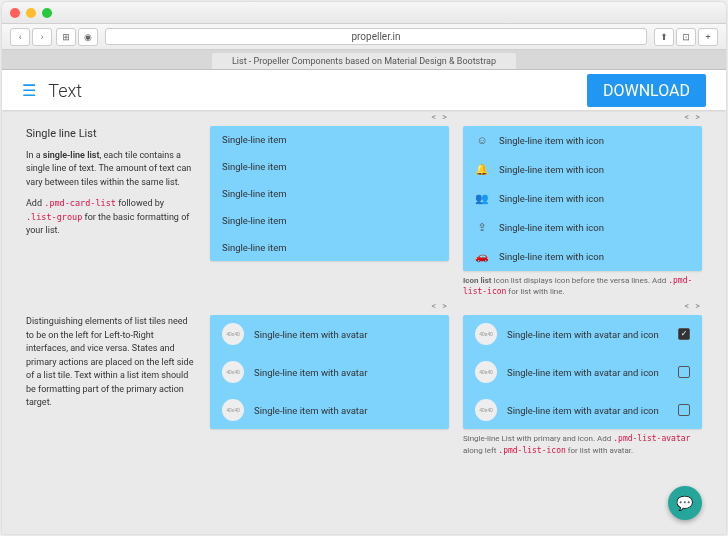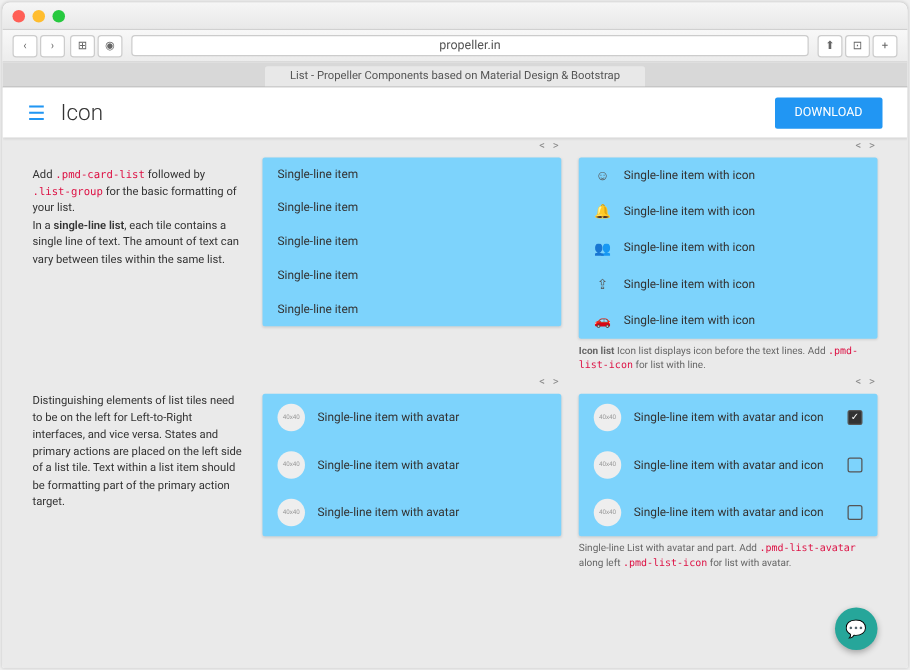--- a/index.html
+++ b/index.html
@@ -12,21 +12,21 @@
 .toolbar{background:linear-gradient(#f8f8f8,#ececec);height:26px;display:flex;align-items:center;padding:0 8px;gap:4px;border-bottom:1px solid #d0d0d0;font-size:10px;color:#666}
 .tb-btn{width:20px;height:18px;border:1px solid #ccc;border-radius:3px;background:#fff;display:flex;align-items:center;justify-content:center;font-size:9px}
 .tb-group{display:flex;gap:2px}
 .addr{flex:1;text-align:center;font-size:10px;color:#555;background:#fff;border:1px solid #ccc;border-radius:3px;padding:2px 8px;margin:0 3px}
 .tab-bar{background:#d8d8d8;height:20px;display:flex;align-items:flex-end;justify-content:center;font-size:9px;color:#555;border-bottom:1px solid #c0c0c0}
 .tab{background:#e8e8e8;padding:3px 20px;border-radius:2px 2px 0 0}
 .page{background:#eaeaea;height:calc(100% - 68px);overflow:hidden;position:relative}
 .hdr{background:#fff;height:40px;display:flex;align-items:center;padding:0 20px;box-shadow:0 1px 2px rgba(0,0,0,.1);position:relative}
 .menu-ico{color:#2196f3;font-size:16px;margin-right:12px;cursor:pointer}
 .hdr-title{font-size:18px;font-weight:300;color:#333}
-.dl-btn{position:absolute;right:20px;background:#2196f3;color:#fff;border:none;padding:7px 16px;font-size:10px;border-radius:2px;cursor:pointer}
+.dl-btn{position:absolute;right:20px;background:#2196f3;color:#fff;border:none;padding:7px 16px;font-size:16px;border-radius:2px;cursor:pointer}
 .content{padding:16px 24px;display:flex;flex-direction:column;gap:18px}
 .row{display:flex;gap:14px;align-items:flex-start}
 .desc{width:170px;font-size:9px;line-height:1.5;color:#333}
 .desc b{font-weight:600}
 .desc .code{color:#d14;font-family:monospace;font-size:8.5px}
 .card{background:#7dd3fc;border-radius:2px;box-shadow:0 1px 2px rgba(0,0,0,.1);flex:1;min-width:0}
 .card-wrap{flex:1;min-width:0;display:flex;flex-direction:column;position:relative}
 .nav-arrows{position:absolute;right:0;top:-14px;font-size:9px;color:#888;letter-spacing:2px}
 .li{padding:8px 12px;font-size:9.5px;color:#333;display:flex;align-items:center;gap:10px}
 .li .ico{width:14px;font-size:11px;color:#555;text-align:center;flex-shrink:0}
@@ -65,30 +65,31 @@
       <div class="tb-btn">+</div>
     </div>
   </div>
   <div class="tab-bar">
     <div class="tab">List - Propeller Components based on Material Design &amp; Bootstrap</div>
   </div>
 
   <div class="page">
     <div class="hdr">
       <span class="menu-ico">☰</span>
-      <span class="hdr-title">Icon</span>
+      <span class="hdr-title">Text</span>
       <button class="dl-btn">DOWNLOAD</button>
     </div>
 
     <div class="content">
 
       <div class="row">
         <div class="desc">
+          <div style="font-size:11px;margin-bottom:6px">Single line List</div>
+          <p><span>In a </span><b>single-line list</b><span>, each tile contains a single line of text. The amount of text can vary between tiles within the same list.</span></p>
           <p style="margin-top:8px"><span>Add </span><span class="code">.pmd-card-list</span><span> followed by </span><span class="code">.list-group</span><span> for the basic formatting of your list.</span></p>
-          <p><span>In a </span><b>single-line list</b><span>, each tile contains a single line of text. The amount of text can vary between tiles within the same list.</span></p>
         </div>
 
         <div class="card-wrap">
           <div class="nav-arrows">&lt; &gt;</div>
           <div class="card">
             <div class="li">
                 <span class="txt">Single-line item</span>
               </div>
             <div class="li">
                 <span class="txt">Single-line item</span>
@@ -122,21 +123,21 @@
               </div>
             <div class="li">
                 <span class="ico">⇪</span>
                 <span class="txt">Single-line item with icon</span>
               </div>
             <div class="li">
                 <span class="ico">🚗</span>
                 <span class="txt">Single-line item with icon</span>
               </div>
           </div>
-          <div class="caption"><b>Icon list</b> <span>Icon list displays icon before the text lines. Add </span><span class="code">.pmd-list-icon</span><span> for list with line.</span></div>
+          <div class="caption"><b>Icon list</b> <span>Icon list displays icon before the versa lines. Add </span><span class="code">.pmd-list-icon</span><span> for list with line.</span></div>
         </div>
       </div>
 
       <div class="row">
         <div class="desc">
           <p>Distinguishing elements of list tiles need to be on the left for Left-to-Right interfaces, and vice versa. States and primary actions are placed on the left side of a list tile. Text within a list item should be formatting part of the primary action target.</p>
         </div>
 
         <div class="card-wrap">
           <div class="nav-arrows">&lt; &gt;</div>
@@ -168,21 +169,21 @@
                 <span class="av">40x40</span>
                 <span class="txt">Single-line item with avatar and icon</span>
                 <span class="chk"></span>
               </div>
             <div class="li">
                 <span class="av">40x40</span>
                 <span class="txt">Single-line item with avatar and icon</span>
                 <span class="chk"></span>
               </div>
           </div>
-          <div class="caption"><span>Single-line List with avatar and part. Add </span><span class="code">.pmd-list-avatar</span><span> along left </span><span class="code">.pmd-list-icon</span><span> for list with avatar.</span></div>
+          <div class="caption"><span>Single-line List with primary and icon. Add </span><span class="code">.pmd-list-avatar</span><span> along left </span><span class="code">.pmd-list-icon</span><span> for list with avatar.</span></div>
         </div>
       </div>
 
     </div>
 
     <div class="fab">
       <span>💬</span>
     </div>
   </div>
 </div>

